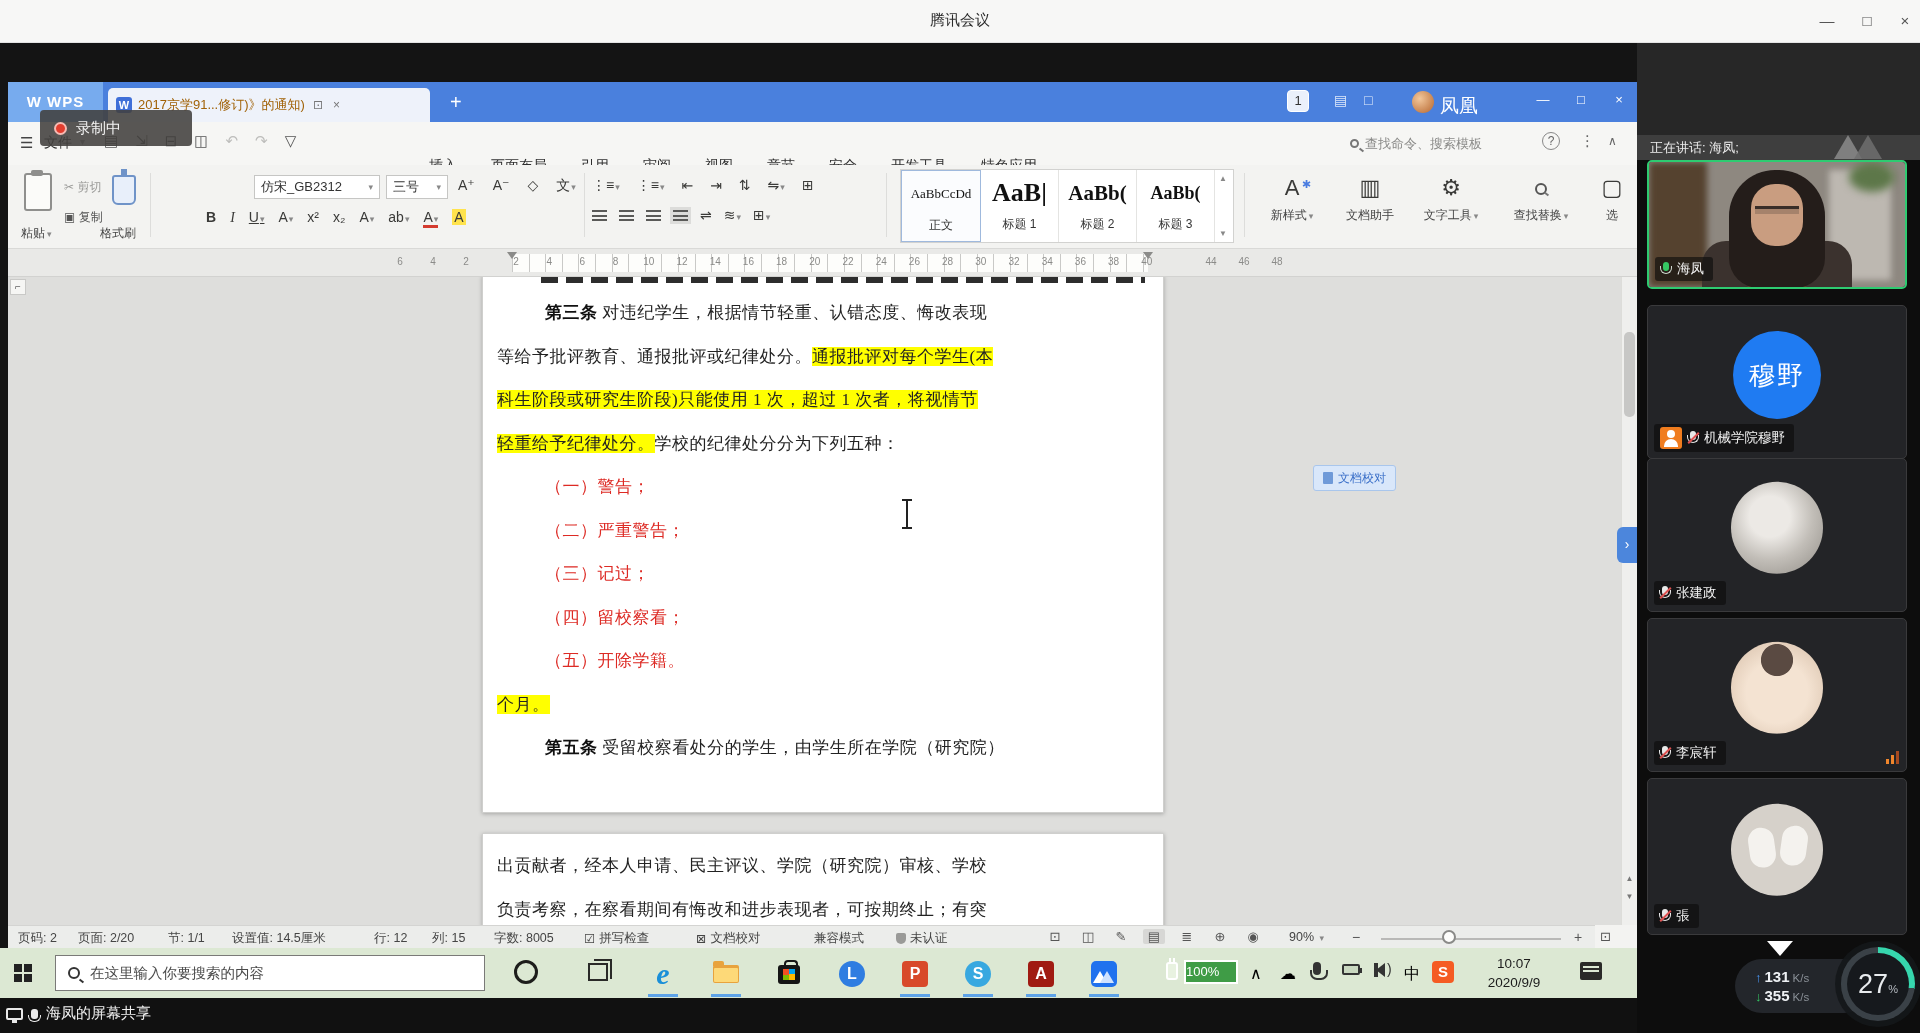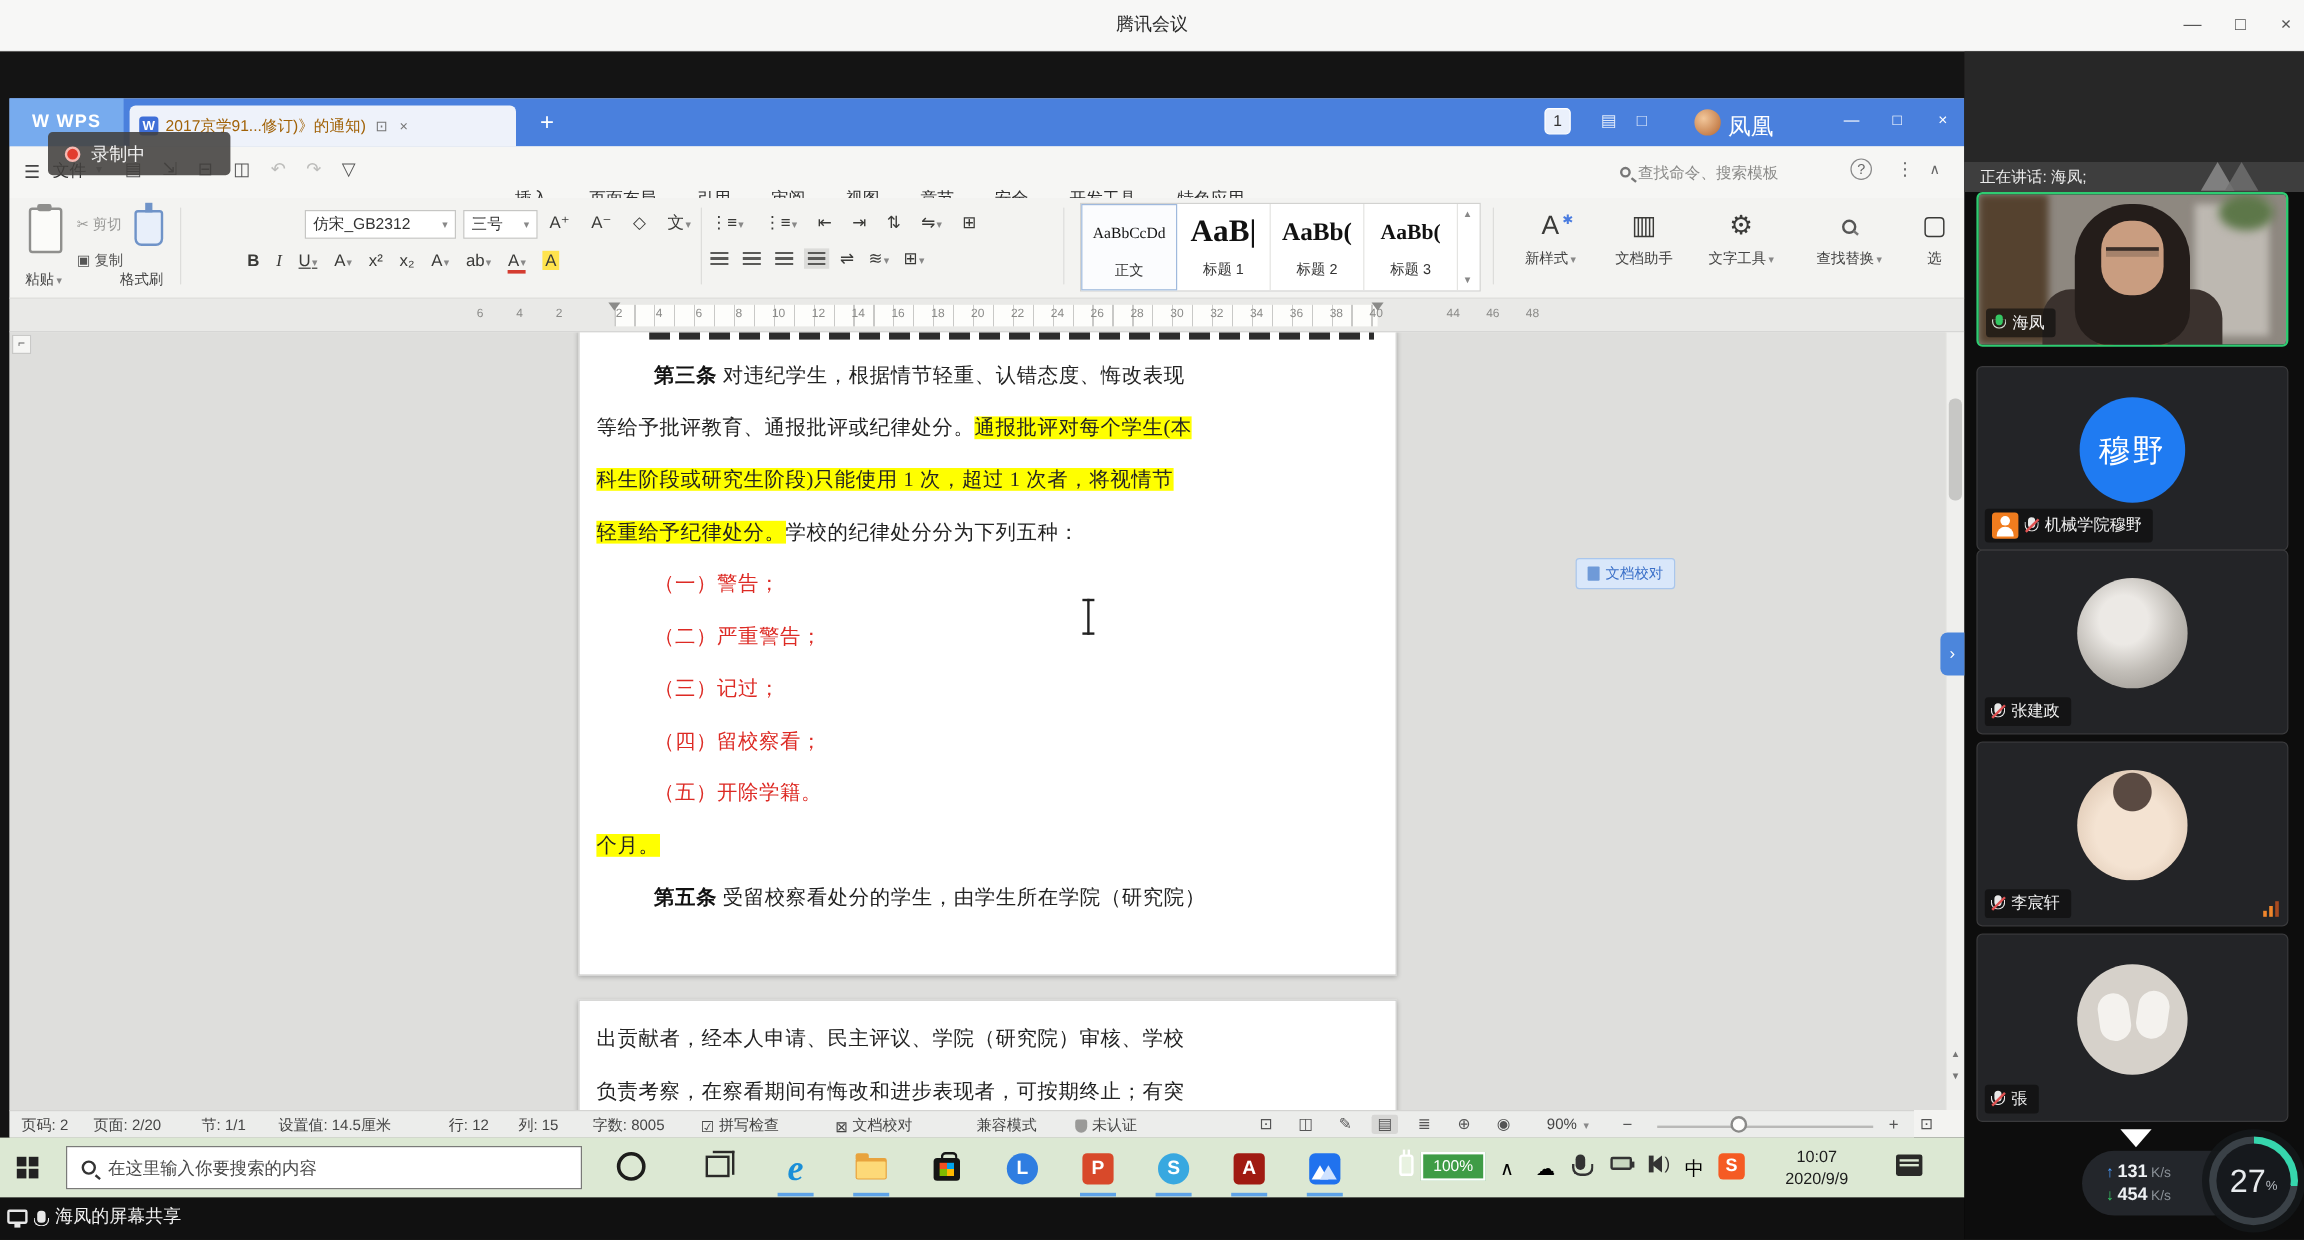--- a/index.html
+++ b/index.html
@@ -186,21 +186,21 @@
   .sq-p{background:#d8492a;} .sq-a{background:#a01b12;}
   .meet{position:relative;width:26px;height:26px;border-radius:5px;background:#2072ee;overflow:hidden;}
   .meet::before,.meet::after{content:'';position:absolute;bottom:4px;width:0;height:0;
       border-left:7px solid transparent;border-right:7px solid transparent;}
   .meet::before{left:2px;border-bottom:12px solid #ffffff;}
   .meet::after{left:9px;border-bottom:12px solid #cfe2ff;}
   .plug{position:absolute;left:1166px;top:14px;width:12px;height:18px;border:2px solid #fff;border-radius:3px;background:#e8f2e0;}
   .plug::before{content:'';position:absolute;left:1px;top:-6px;width:2px;height:5px;background:#fff;}
   .plug::after{content:'';position:absolute;left:5px;top:-6px;width:2px;height:5px;background:#fff;}
   .battpill{position:absolute;left:1184px;top:12px;width:54px;height:24px;background:#3f9c46;border:2px solid #fff;
-            color:#fff;font-size:13px;text-align:center;line-height:20px;}
+            color:#fff;font-size:13px;text-align:left;line-height:20px;}
   .trtxt{position:absolute;top:16px;}
   .micT{position:absolute;left:1313px;top:14px;width:8px;height:13px;background:#333;border-radius:4px;}
   .micT::after{content:'';position:absolute;left:-3px;top:8px;width:14px;height:8px;border:2px solid #333;border-top:none;border-radius:0 0 7px 7px;}
   .battT{position:absolute;left:1342px;top:16px;width:18px;height:11px;border:2px solid #333;border-radius:2px;background:#c9d8c0;}
   .battT::after{content:'';position:absolute;right:-4px;top:2px;width:2px;height:5px;background:#333;}
   .spk{position:absolute;left:1376px;top:15px;width:0;height:0;border-top:7px solid transparent;border-bottom:7px solid transparent;border-right:9px solid #333;}
   .spk::before{content:'';position:absolute;left:-2px;top:-7px;width:4px;height:14px;background:#333;}
   .spk::after{content:')';position:absolute;left:11px;top:-9px;color:#333;font-size:14px;}
   .sogou{position:absolute;left:1432px;top:13px;width:22px;height:22px;background:#f55b23;border-radius:4px;
          color:#fff;font-weight:bold;font-size:15px;text-align:center;line-height:22px;}
@@ -676,21 +676,21 @@
 
     <span class="collapsetri"></span>
     <div class="speedpill">
       <div class="sprow up">
         <span class="arr">↑</span>
         <span class="val">131</span>
         <span class="unit">K/s</span>
       </div>
       <div class="sprow dn">
         <span class="arr">↓</span>
-        <span class="val">454</span>
+        <span class="val">355</span>
         <span class="unit">K/s</span>
       </div>
     </div>
     <div class="ring">
       <div class="ringtxt">
         <span>27</span>
           <span class="pct">%</span>
       </div>
     </div>
   </div>

